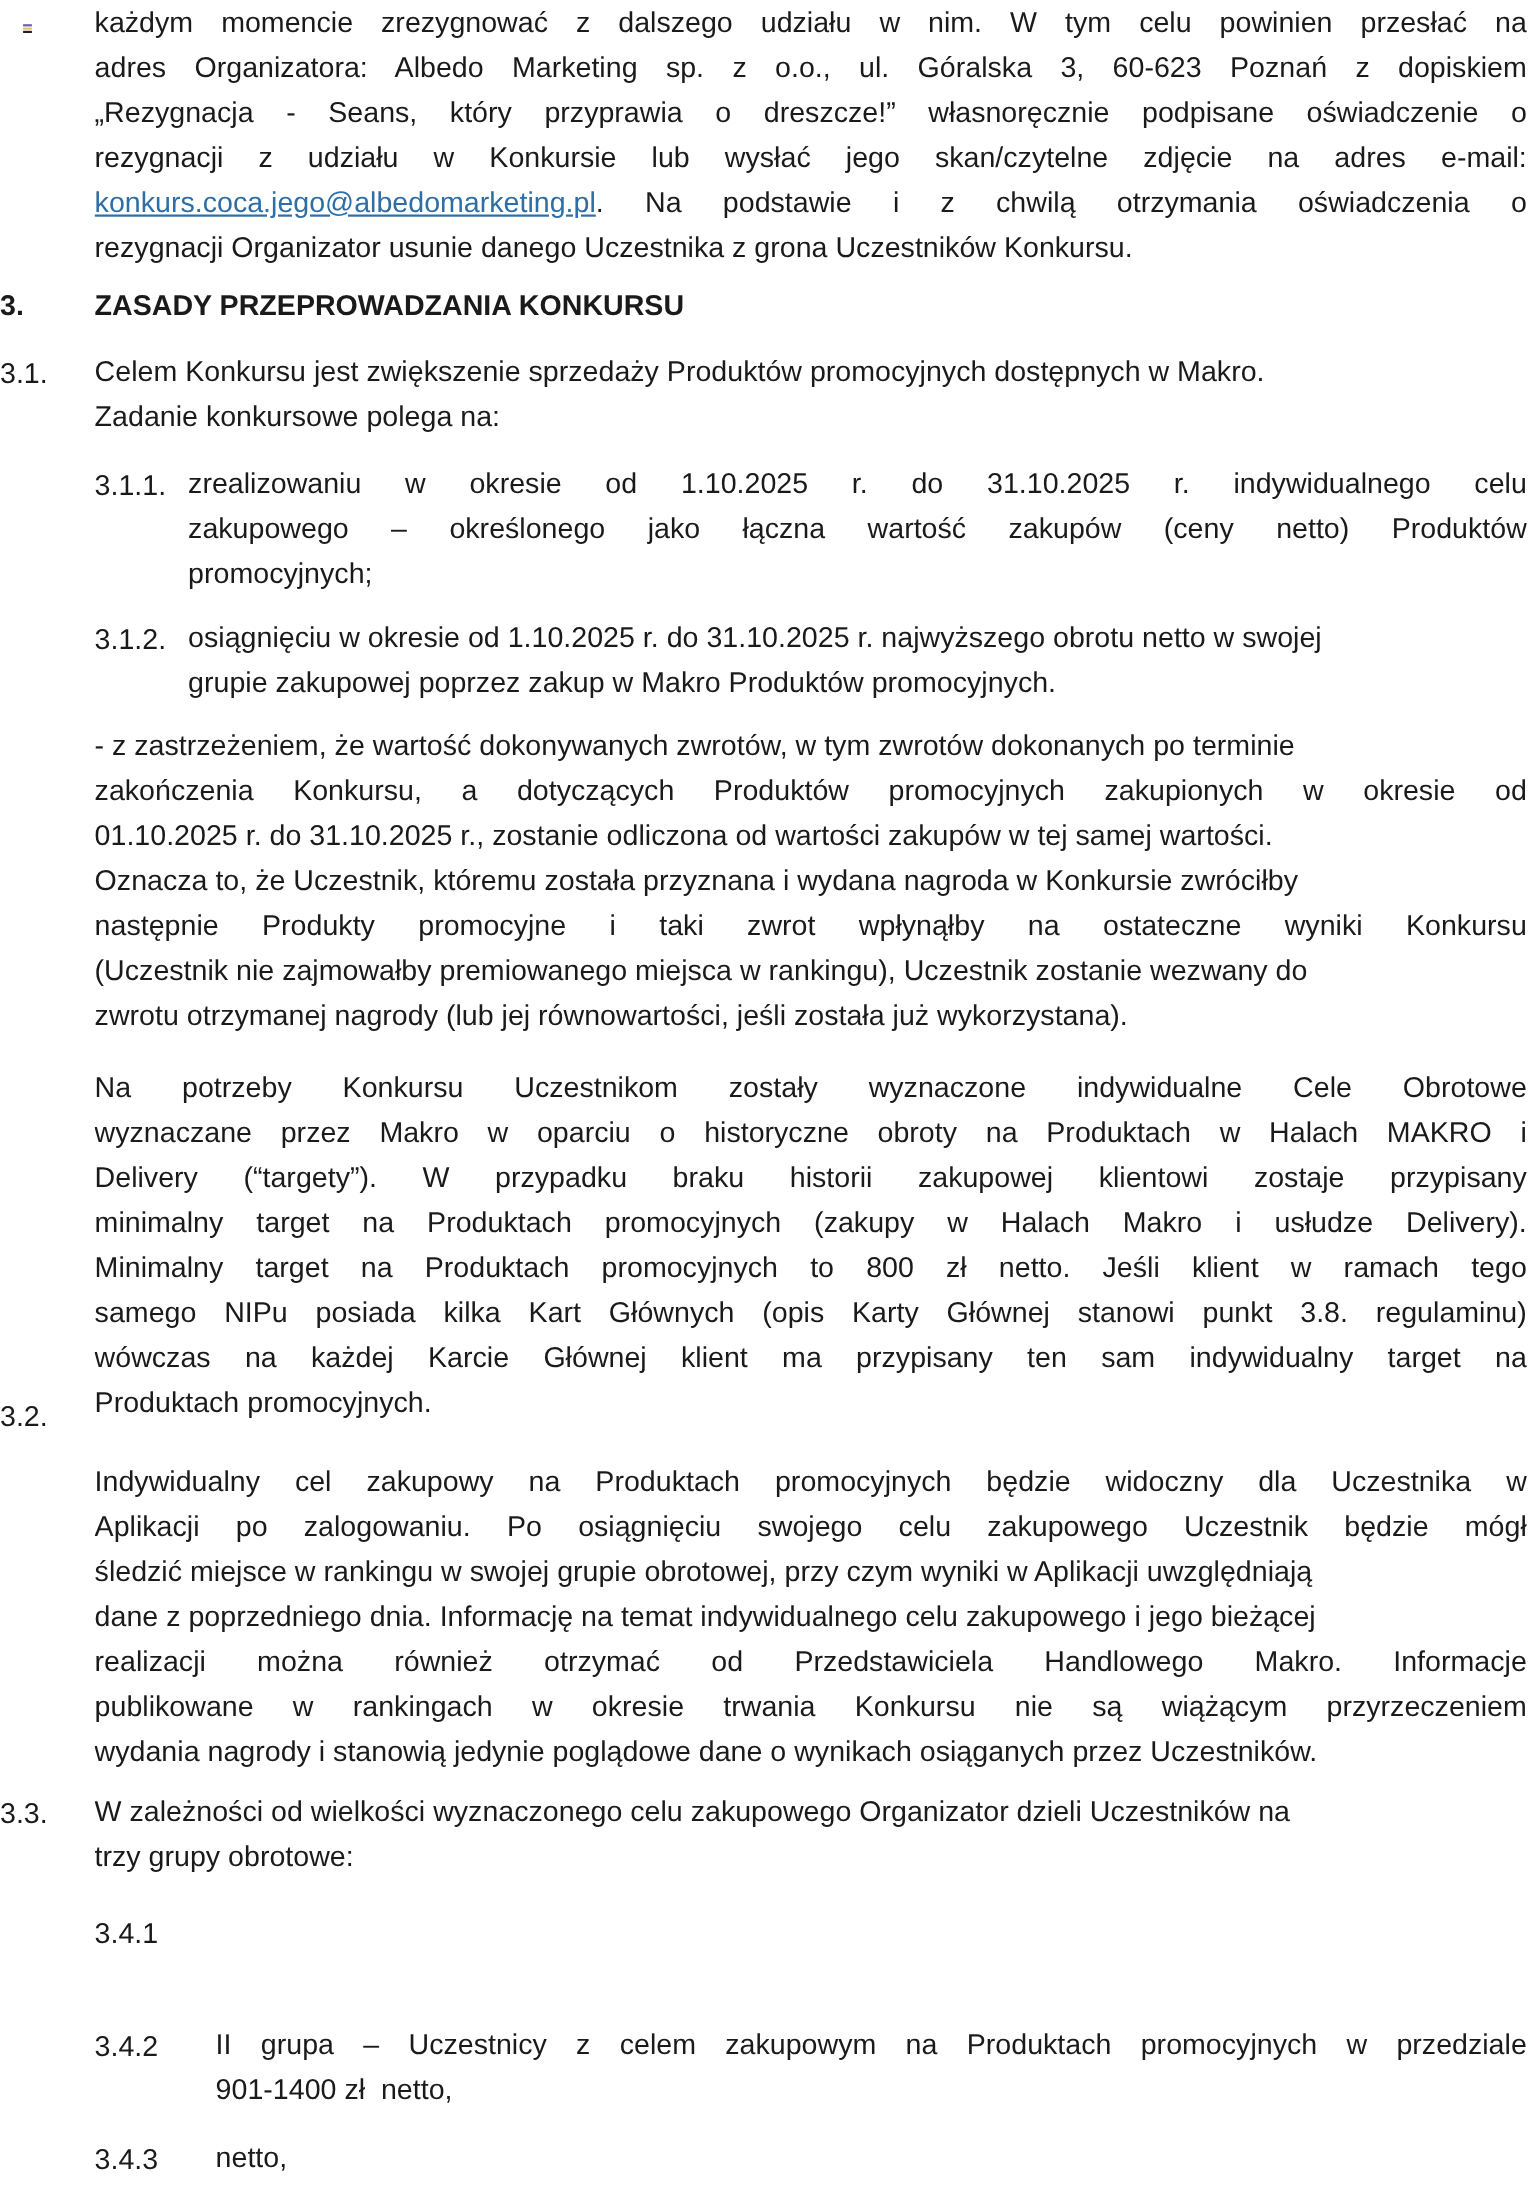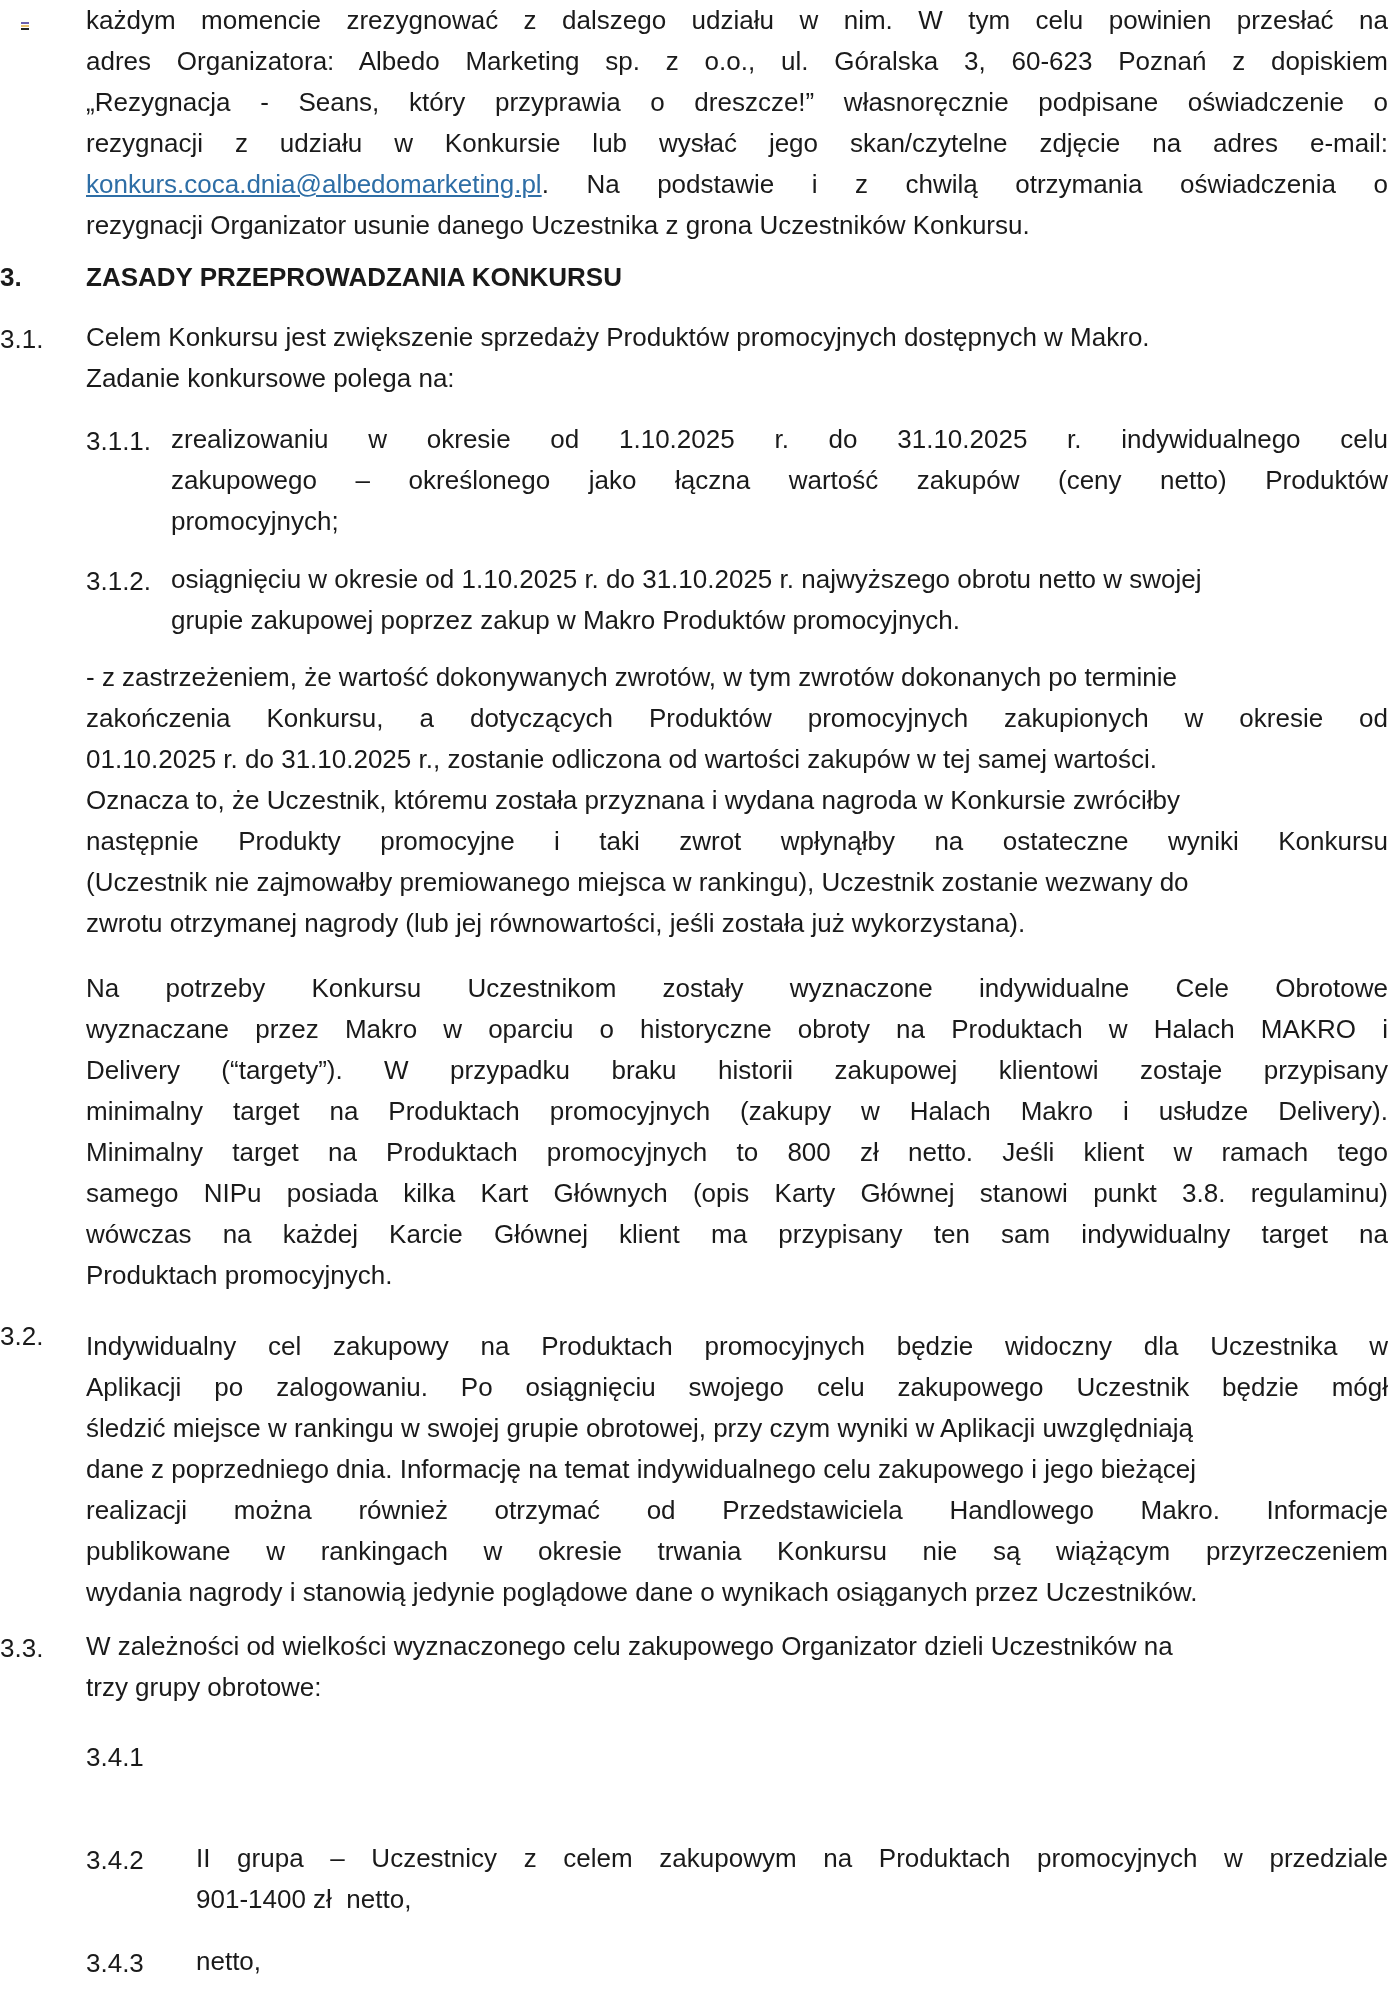--- a/index.html
+++ b/index.html
@@ -39,21 +39,21 @@
     <span style="background:#6b5fb0"></span>
     <span style="background:#e8c070"></span>
     <span style="background:#222"></span>
   </div>
 
   <div class="block" style="left:86px; top:0px; width:1302px;">
     <span class="l j">każdym momencie zrezygnować z dalszego udziału w nim. W tym celu powinien przesłać na</span>
     <span class="l j">adres Organizatora: Albedo Marketing sp. z o.o., ul. Góralska 3, 60-623 Poznań z dopiskiem</span>
     <span class="l j">„Rezygnacja - Seans, który przyprawia o dreszcze!” własnoręcznie podpisane oświadczenie o</span>
     <span class="l j">rezygnacji z udziału w Konkursie lub wysłać jego skan/czytelne zdjęcie na adres e-mail:</span>
-    <span class="l j"><a class="link">konkurs.coca.dnia@albedomarketing.pl</a><span>. Na podstawie i z chwilą otrzymania oświadczenia o</span> </span>
+    <span class="l j"><a class="link">konkurs.coca.jego@albedomarketing.pl</a><span>. Na podstawie i z chwilą otrzymania oświadczenia o</span> </span>
     <span class="l">rezygnacji Organizator usunie danego Uczestnika z grona Uczestników Konkursu.</span>
   </div>
 
   <div class="num bold" style="left:0px; top:264px;">3.</div>
   <div class="line bold" style="left:86px; top:264px;">ZASADY PRZEPROWADZANIA KONKURSU</div>
 
   <div class="num" style="left:0px; top:326px;">3.1.</div>
   <div class="block" style="left:86px; top:317px; width:1302px;">
     <span class="l">Celem Konkursu jest zwiększenie sprzedaży Produktów promocyjnych dostępnych w Makro.</span>
     <span class="l">Zadanie konkursowe polega na:</span>
@@ -86,21 +86,21 @@
     <span class="l j">Na potrzeby Konkursu Uczestnikom zostały wyznaczone indywidualne Cele Obrotowe</span>
     <span class="l j">wyznaczane przez Makro w oparciu o historyczne obroty na Produktach w Halach MAKRO i</span>
     <span class="l j">Delivery (“targety”). W przypadku braku historii zakupowej klientowi zostaje przypisany</span>
     <span class="l j">minimalny target na Produktach promocyjnych (zakupy w Halach Makro i usłudze Delivery).</span>
     <span class="l j">Minimalny target na Produktach promocyjnych to 800 zł netto.  Jeśli klient w ramach tego</span>
     <span class="l j">samego NIPu posiada kilka Kart Głównych (opis Karty Głównej stanowi punkt 3.8. regulaminu)</span>
     <span class="l j">wówczas na każdej Karcie Głównej klient ma przypisany ten sam indywidualny target na</span>
     <span class="l">Produktach promocyjnych.</span>
   </div>
 
-  <div class="num" style="left:0px; top:1323px;">3.2.</div>
+  <div class="num" style="left:0px; top:1274px;">3.2.</div>
   <div class="block" style="left:86px; top:1314px; width:1302px;margin-top:12px;">
     <span class="l j">Indywidualny cel zakupowy na Produktach promocyjnych będzie widoczny dla Uczestnika w</span>
     <span class="l j">Aplikacji po zalogowaniu. Po osiągnięciu swojego celu zakupowego Uczestnik będzie mógł</span>
     <span class="l">śledzić miejsce w rankingu w swojej grupie obrotowej, przy czym wyniki w Aplikacji uwzględniają</span>
     <span class="l">dane z poprzedniego dnia. Informację na temat indywidualnego celu zakupowego i jego bieżącej</span>
     <span class="l j">realizacji można również otrzymać od Przedstawiciela Handlowego Makro. Informacje</span>
     <span class="l j">publikowane w rankingach w okresie trwania Konkursu nie są wiążącym przyrzeczeniem</span>
     <span class="l">wydania nagrody i stanowią jedynie poglądowe dane o wynikach osiąganych przez Uczestników.</span>
   </div>
 

